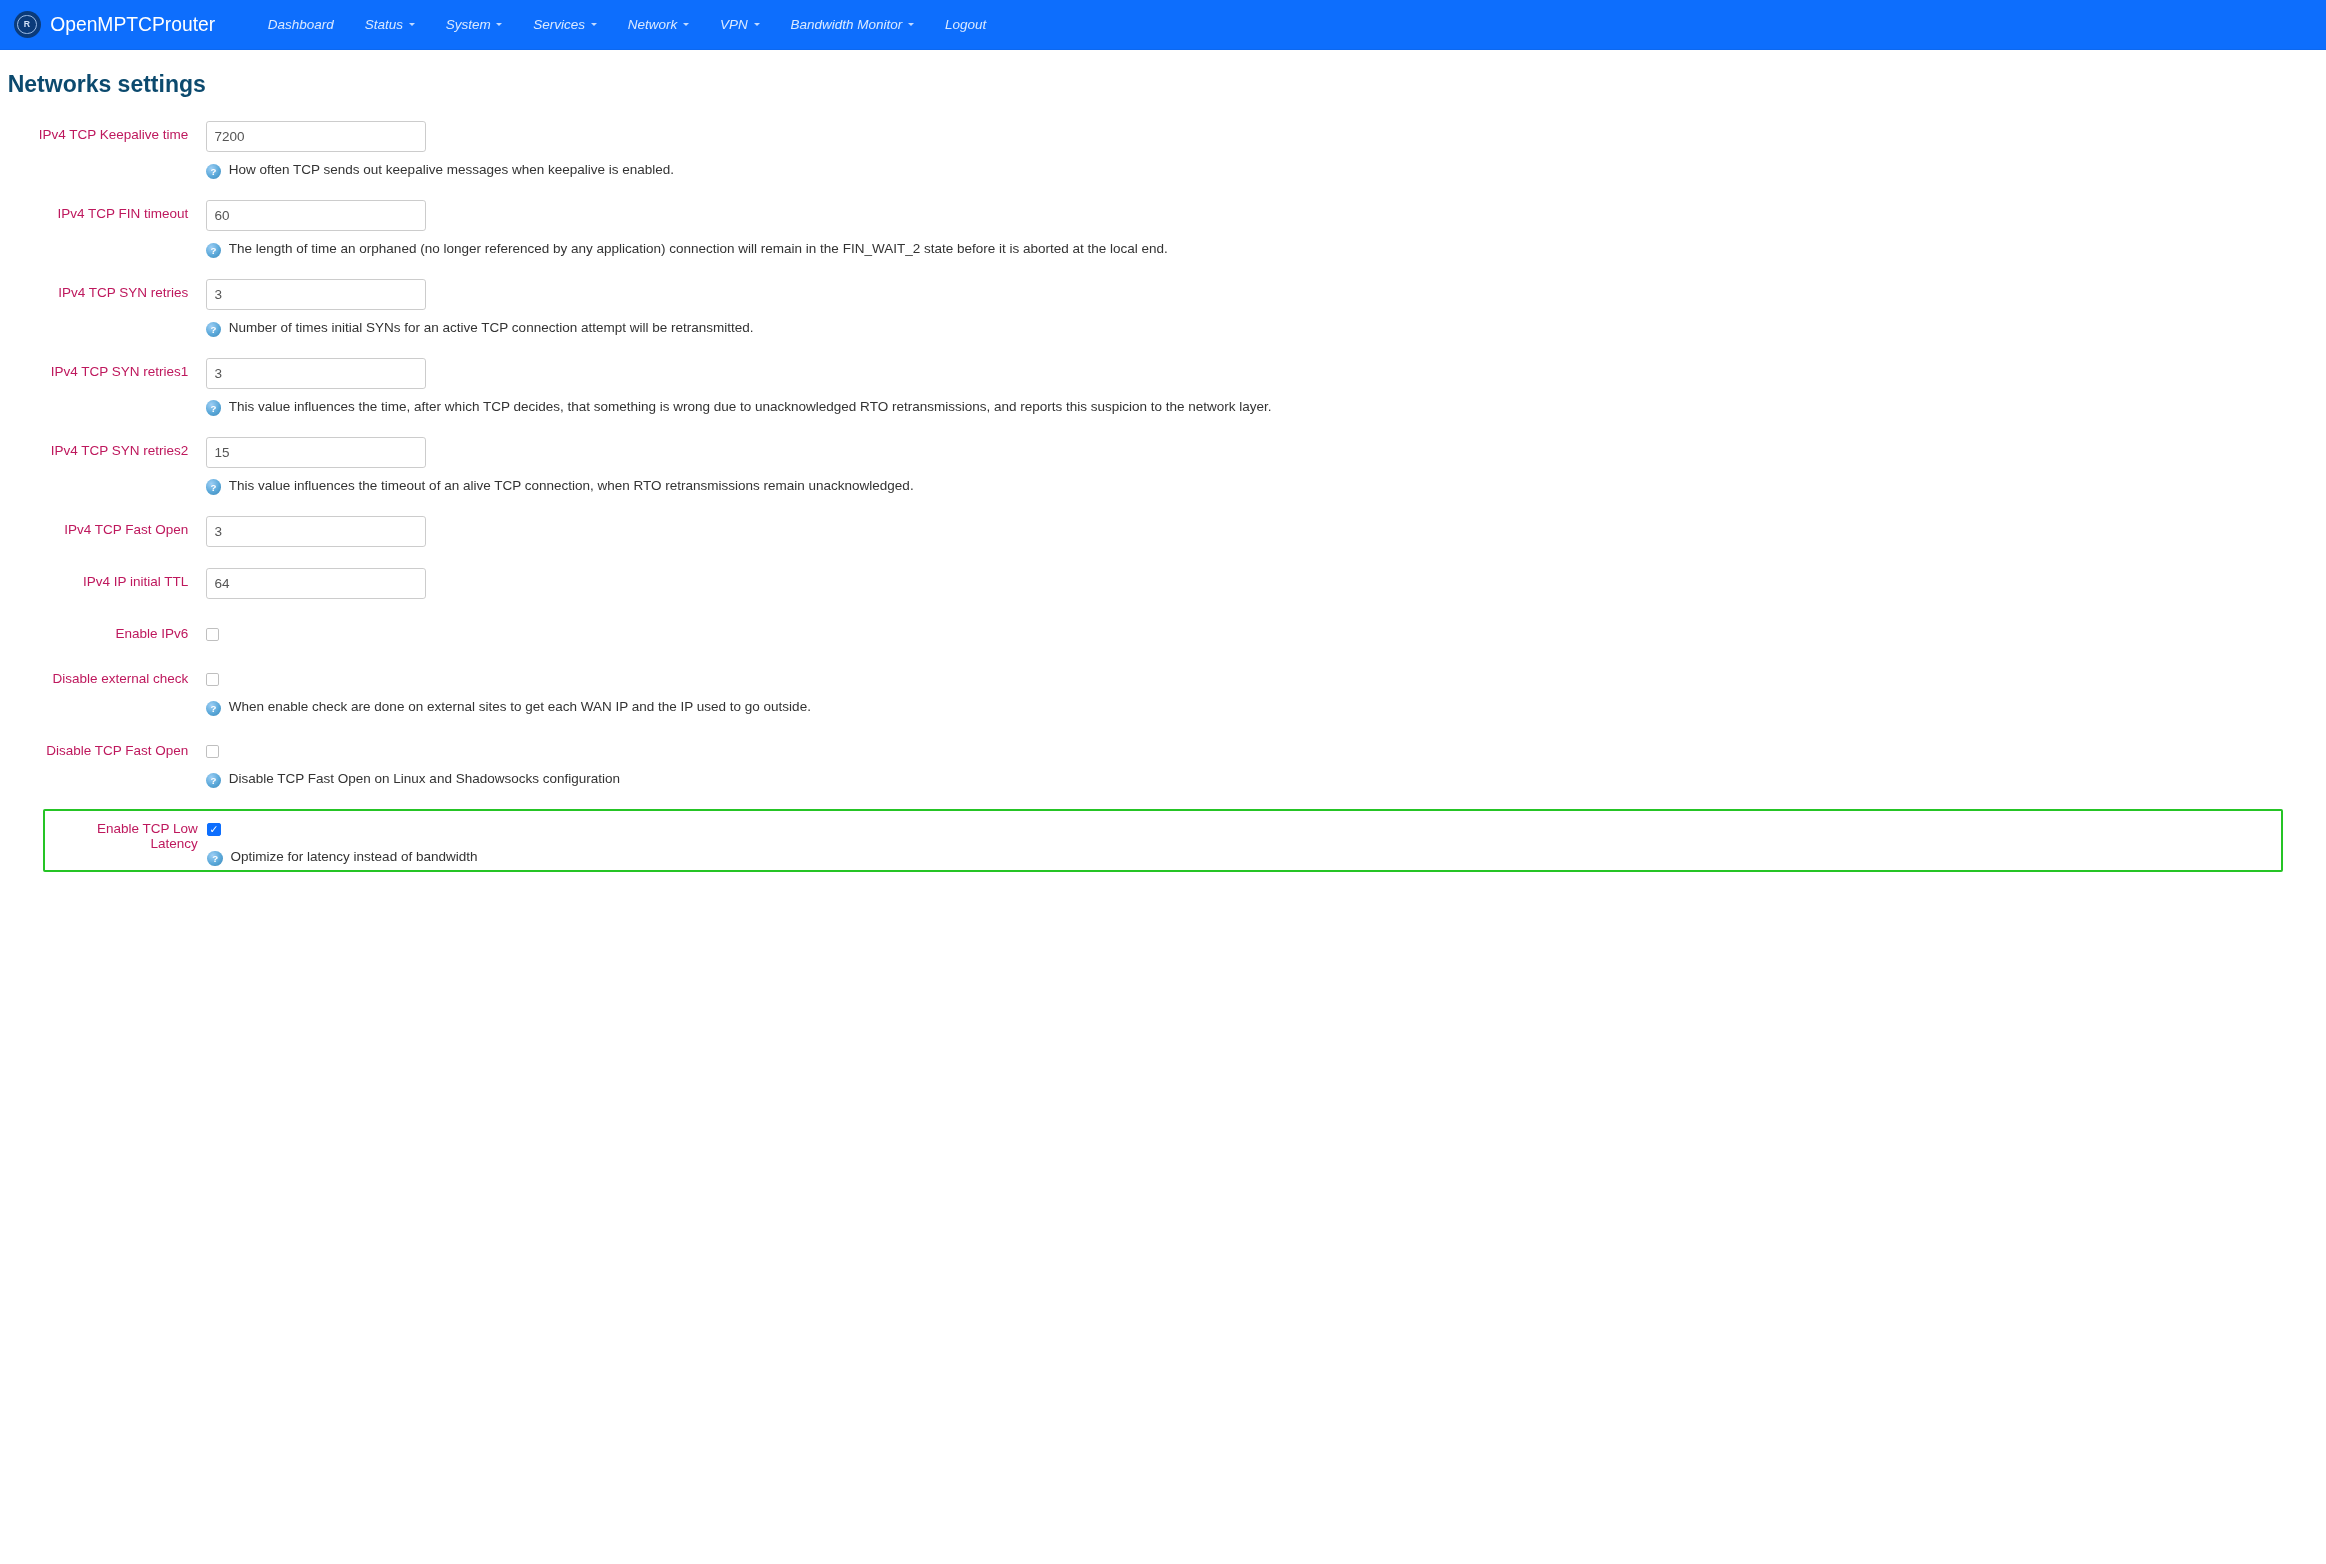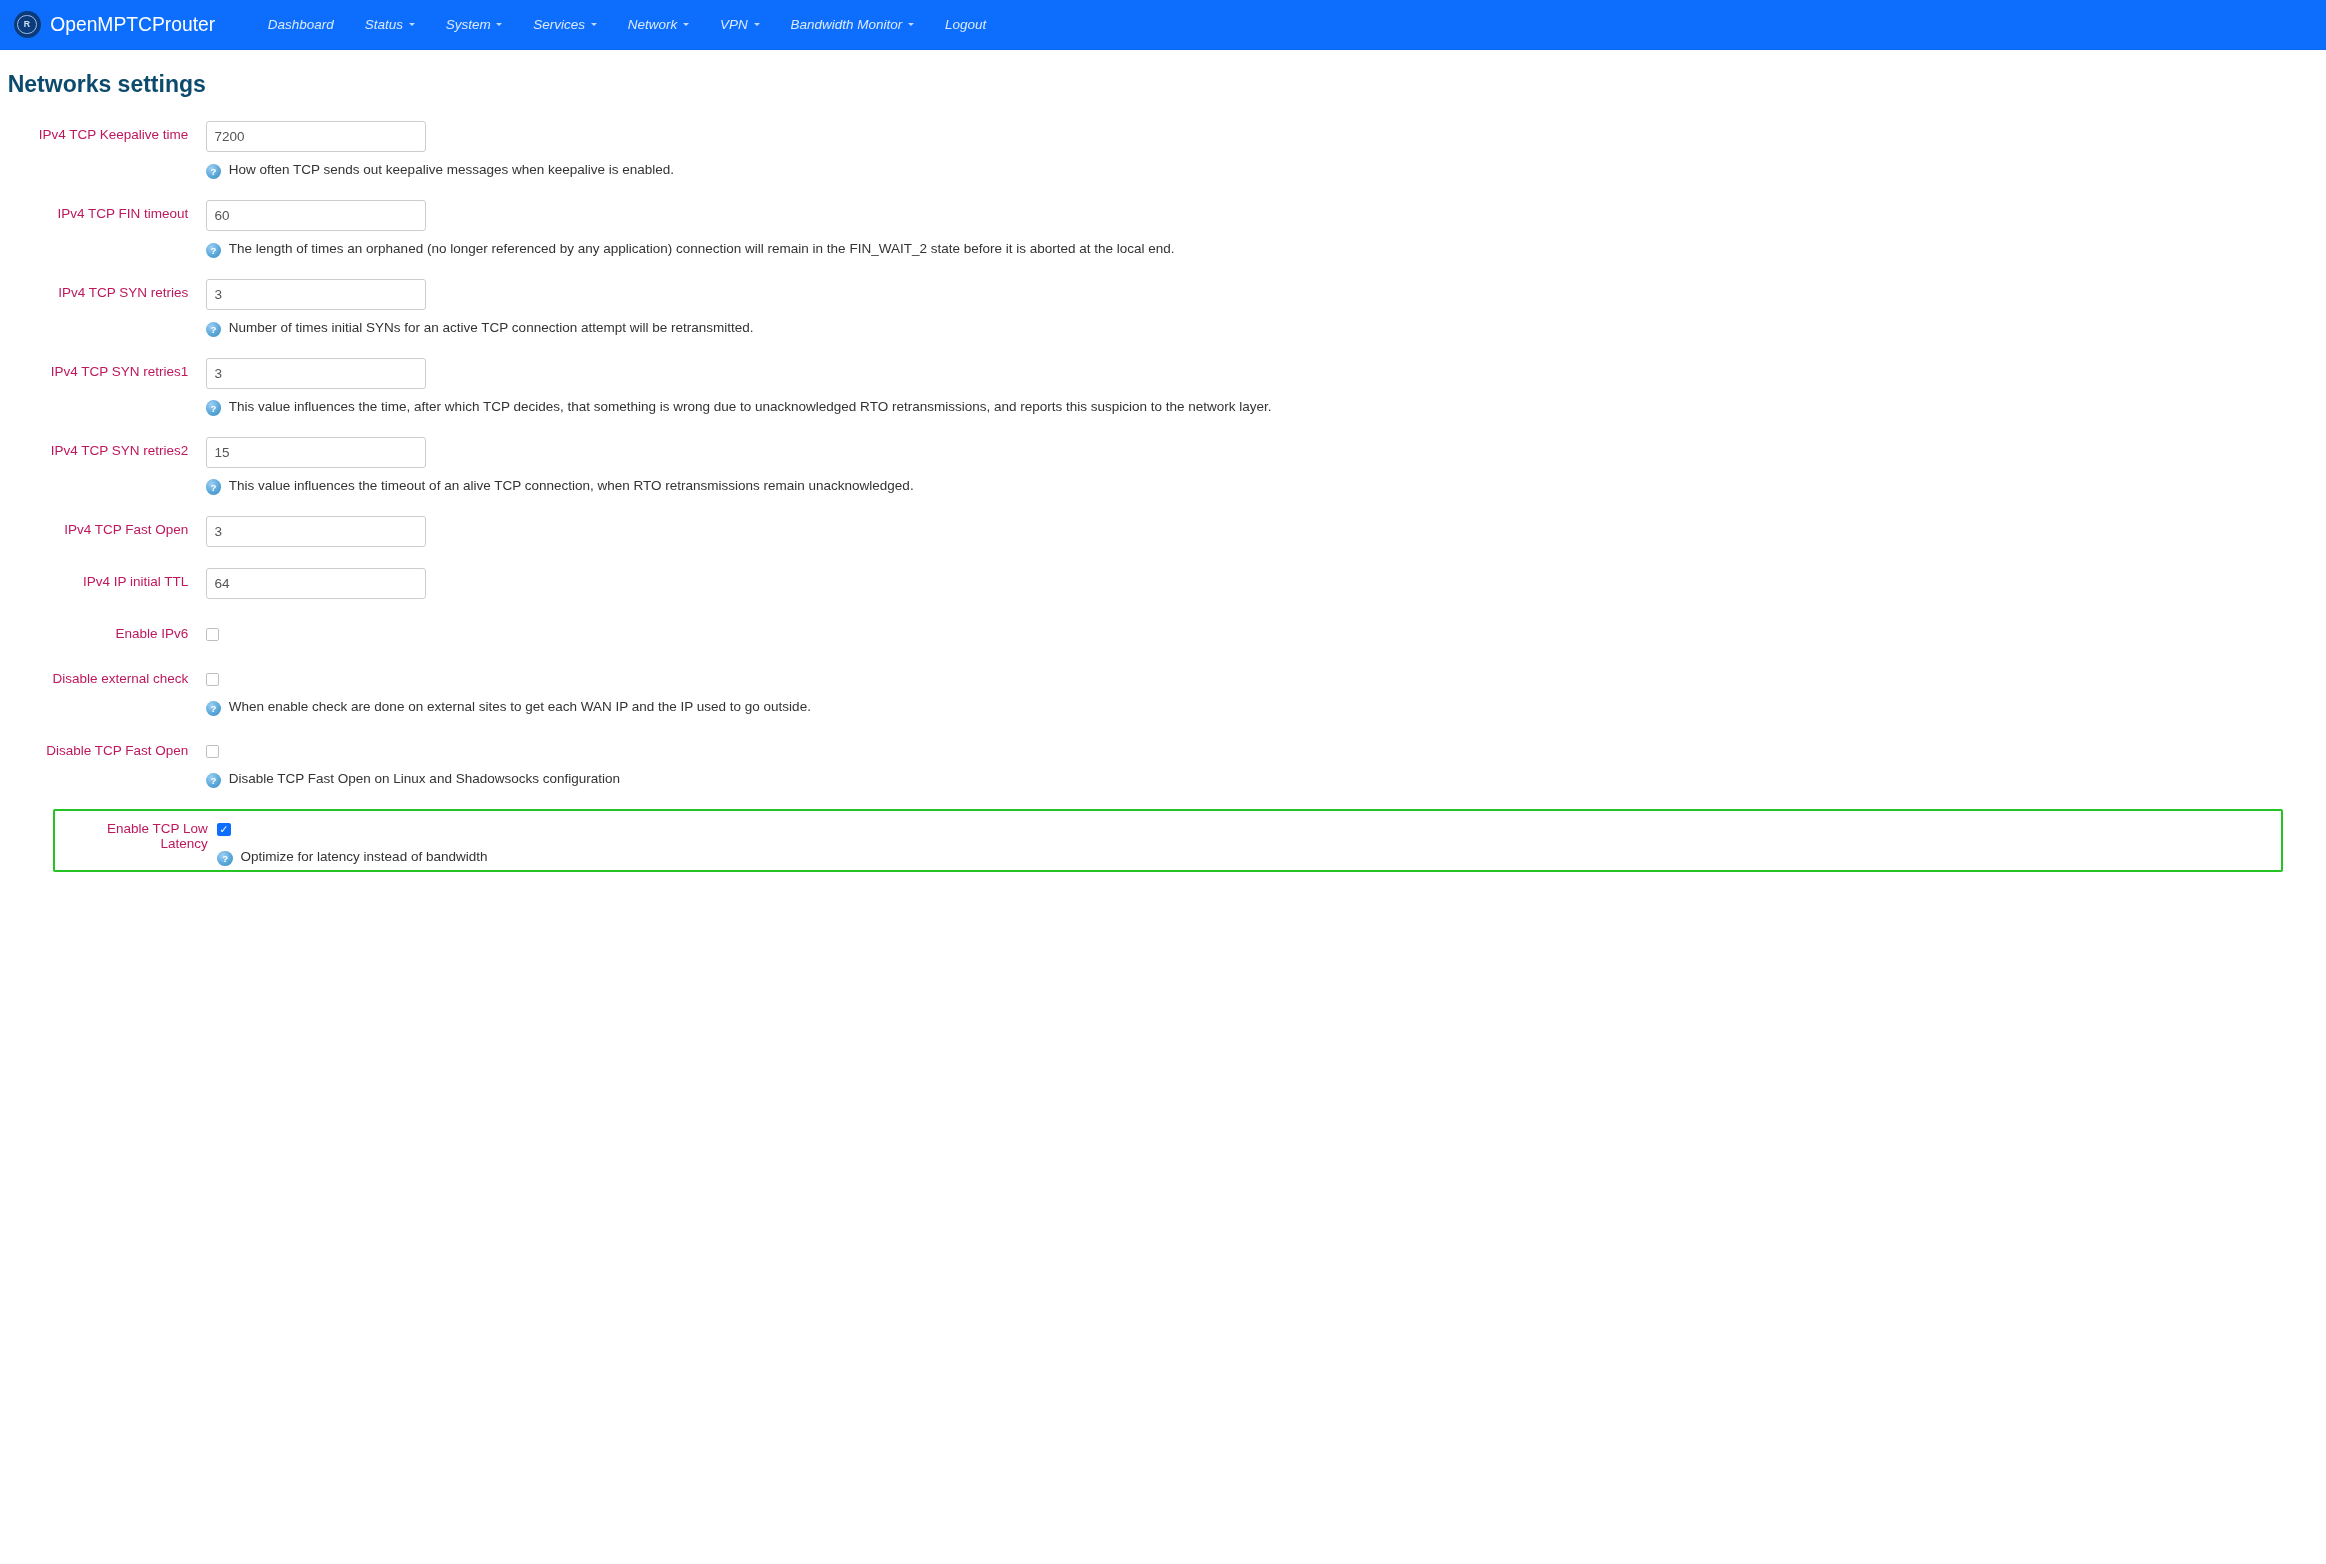--- a/index.html
+++ b/index.html
@@ -157,21 +157,21 @@
       color: #fff;
       font-size: 10.6px;
       line-height: 11.6px;
       left: 1px;
       top: 0;
     }
     .highlight-box {
       border: 2.9px solid #25c425;
       border-radius: 1.9px;
       padding: 3.9px 5.8px;
-      margin-left: 45px;
+      margin-left: 35px;
       margin-right: 35px;
       display: flex;
     }
     .highlight-box .form-label {
       width: 157px;
       padding-right: 9.7px;
     }
   </style>
 </head>
 <body>
@@ -230,21 +230,21 @@
       </div>
     </div>
   </div>
 
   <div class="form-row">
     <div class="form-label">IPv4 TCP FIN timeout</div>
     <div class="form-control-area">
       <input class="text-input" type="text" value="60" style="">
       <div class="help-row">
         <span class="help-icon">?</span>
-        <span class="help-text">The length of times an orphaned (no longer referenced by any application) connection will remain in the FIN_WAIT_2 state before it is aborted at the local end.</span>
+        <span class="help-text">The length of time an orphaned (no longer referenced by any application) connection will remain in the FIN_WAIT_2 state before it is aborted at the local end.</span>
       </div>
     </div>
   </div>
 
   <div class="form-row">
     <div class="form-label">IPv4 TCP SYN retries</div>
     <div class="form-control-area">
       <input class="text-input" type="text" value="3" style="">
       <div class="help-row">
         <span class="help-icon">?</span>

